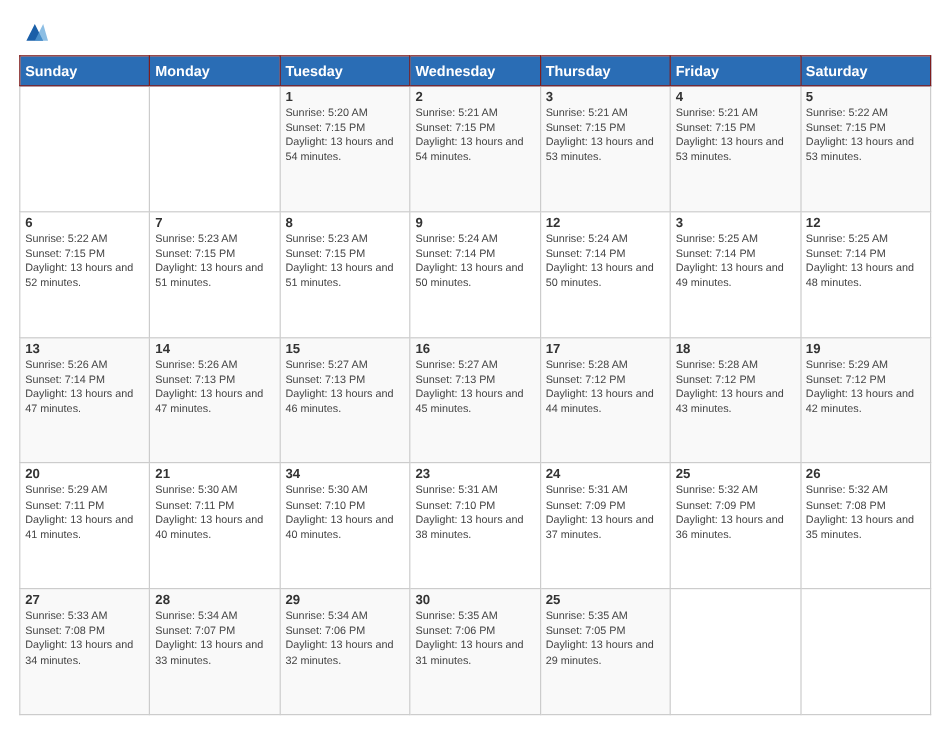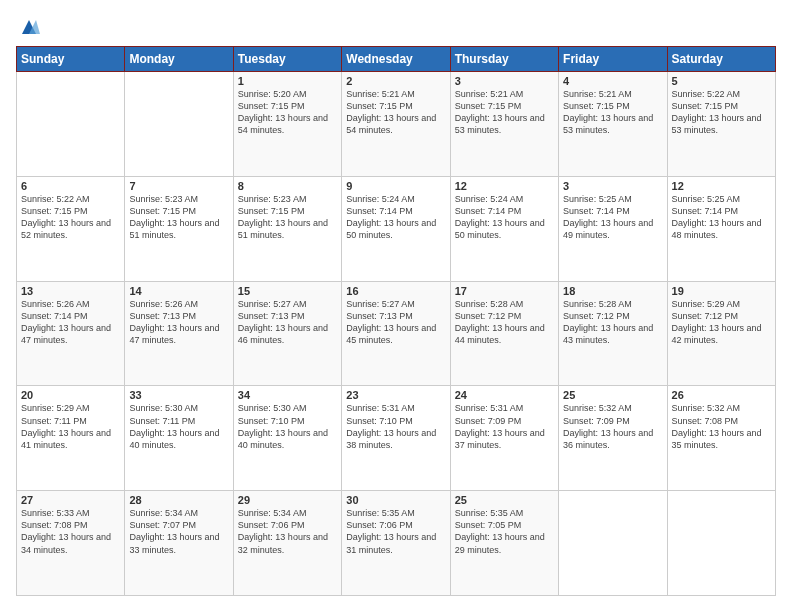--- a/index.html
+++ b/index.html
@@ -216,21 +216,21 @@
             <span class="day-num">19</span>
             <div class="day-info">Sunrise: 5:29 AM<br>Sunset: 7:12 PM<br>Daylight: 13 hours and 42 minutes.</div>
           </td>
         </tr>
         <tr class="row-even">
           <td>
             <span class="day-num">20</span>
             <div class="day-info">Sunrise: 5:29 AM<br>Sunset: 7:11 PM<br>Daylight: 13 hours and 41 minutes.</div>
           </td>
           <td>
-            <span class="day-num">33</span>
+            <span class="day-num">21</span>
             <div class="day-info">Sunrise: 5:30 AM<br>Sunset: 7:11 PM<br>Daylight: 13 hours and 40 minutes.</div>
           </td>
           <td>
             <span class="day-num">34</span>
             <div class="day-info">Sunrise: 5:30 AM<br>Sunset: 7:10 PM<br>Daylight: 13 hours and 40 minutes.</div>
           </td>
           <td>
             <span class="day-num">23</span>
             <div class="day-info">Sunrise: 5:31 AM<br>Sunset: 7:10 PM<br>Daylight: 13 hours and 38 minutes.</div>
           </td>

